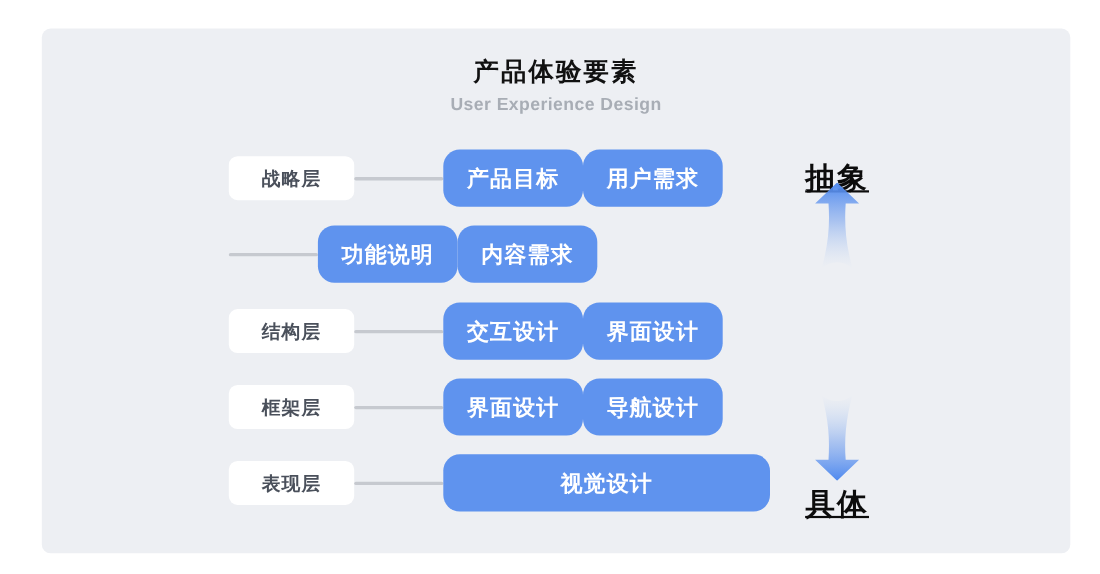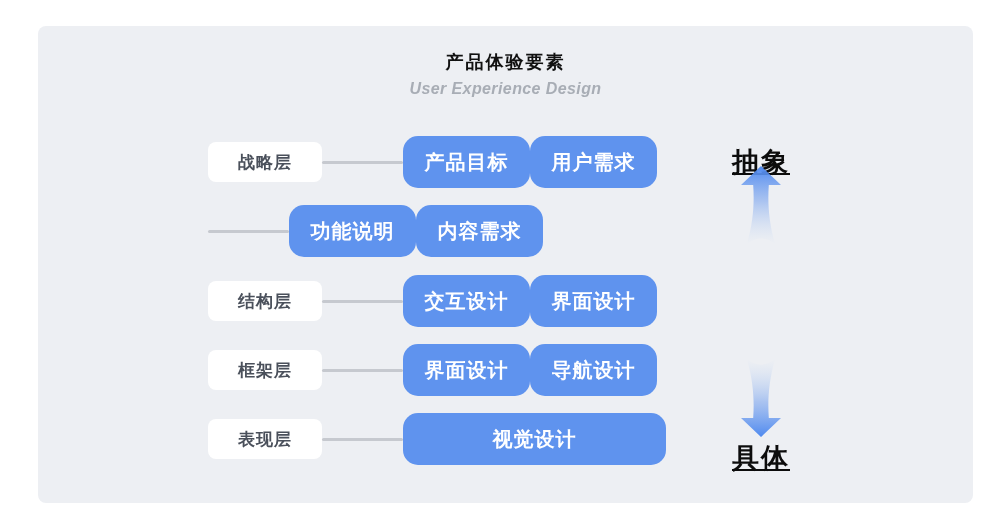--- a/index.html
+++ b/index.html
@@ -14,32 +14,32 @@
     --axis-text:#0c0c0c;
     --arrow-blue:#4e89ef;
   }
   *{margin:0;padding:0;box-sizing:border-box;}
   html,body{width:1000px;height:522px;background:#ffffff;overflow:hidden;
     font-family:"Liberation Sans","DejaVu Sans",sans-serif;}
   .page{position:relative;width:1000px;height:522px;background:#ffffff;}
   .panel{position:absolute;left:38px;top:26px;width:935px;height:477px;
     background:var(--panel-bg);border-radius:8px;}
   .titles{position:absolute;left:0;top:24px;width:100%;text-align:center;}
-  .title{font-size:18px;font-weight:700;color:var(--title-color);letter-spacing:2px;}
-  .subtitle{margin-top:6px;font-size:16px;font-weight:700;color:var(--subtitle-color);letter-spacing:.4px;font-style:italic;}
+  .title{font-size:23px;font-weight:700;color:var(--title-color);letter-spacing:2px;}
+  .subtitle{margin-top:6px;font-size:16px;font-weight:700;color:var(--subtitle-color);letter-spacing:.4px;}
   .row{position:absolute;left:170px;height:52px;display:flex;align-items:center;}
   .layer-box{width:114px;height:40px;background:var(--label-bg);border-radius:8px;
     display:flex;align-items:center;justify-content:center;
     font-size:17px;font-weight:600;color:var(--label-text);letter-spacing:1px;flex:0 0 auto;}
   .connector{width:81px;height:3px;background:var(--connector);border-radius:2px;flex:0 0 auto;}
   .item{width:127px;height:52px;background:var(--box-blue);border-radius:15px;
     display:flex;align-items:center;justify-content:center;
     font-size:20px;font-weight:700;color:var(--box-text);letter-spacing:1px;flex:0 0 auto;}
   .item + .item{margin-left:0;}
-  .item.wide{width:263px;}
+  .item.wide{width:297px;}
   .axis{position:absolute;left:685px;top:0;width:76px;height:477px;}
   .axis-label{position:absolute;left:0;width:76px;text-align:center;
     font-size:27px;font-weight:700;color:var(--axis-text);letter-spacing:2px;text-decoration:underline;}
   .axis-label.top{top:118px;}
   .axis-label.bottom{top:414px;}
   .arrow{position:absolute;left:16px;width:44px;height:84px;}
   .arrow-up{top:140px;}
   .arrow-down{top:327px;transform:scaleY(-1);}
 </style>
 </head>

